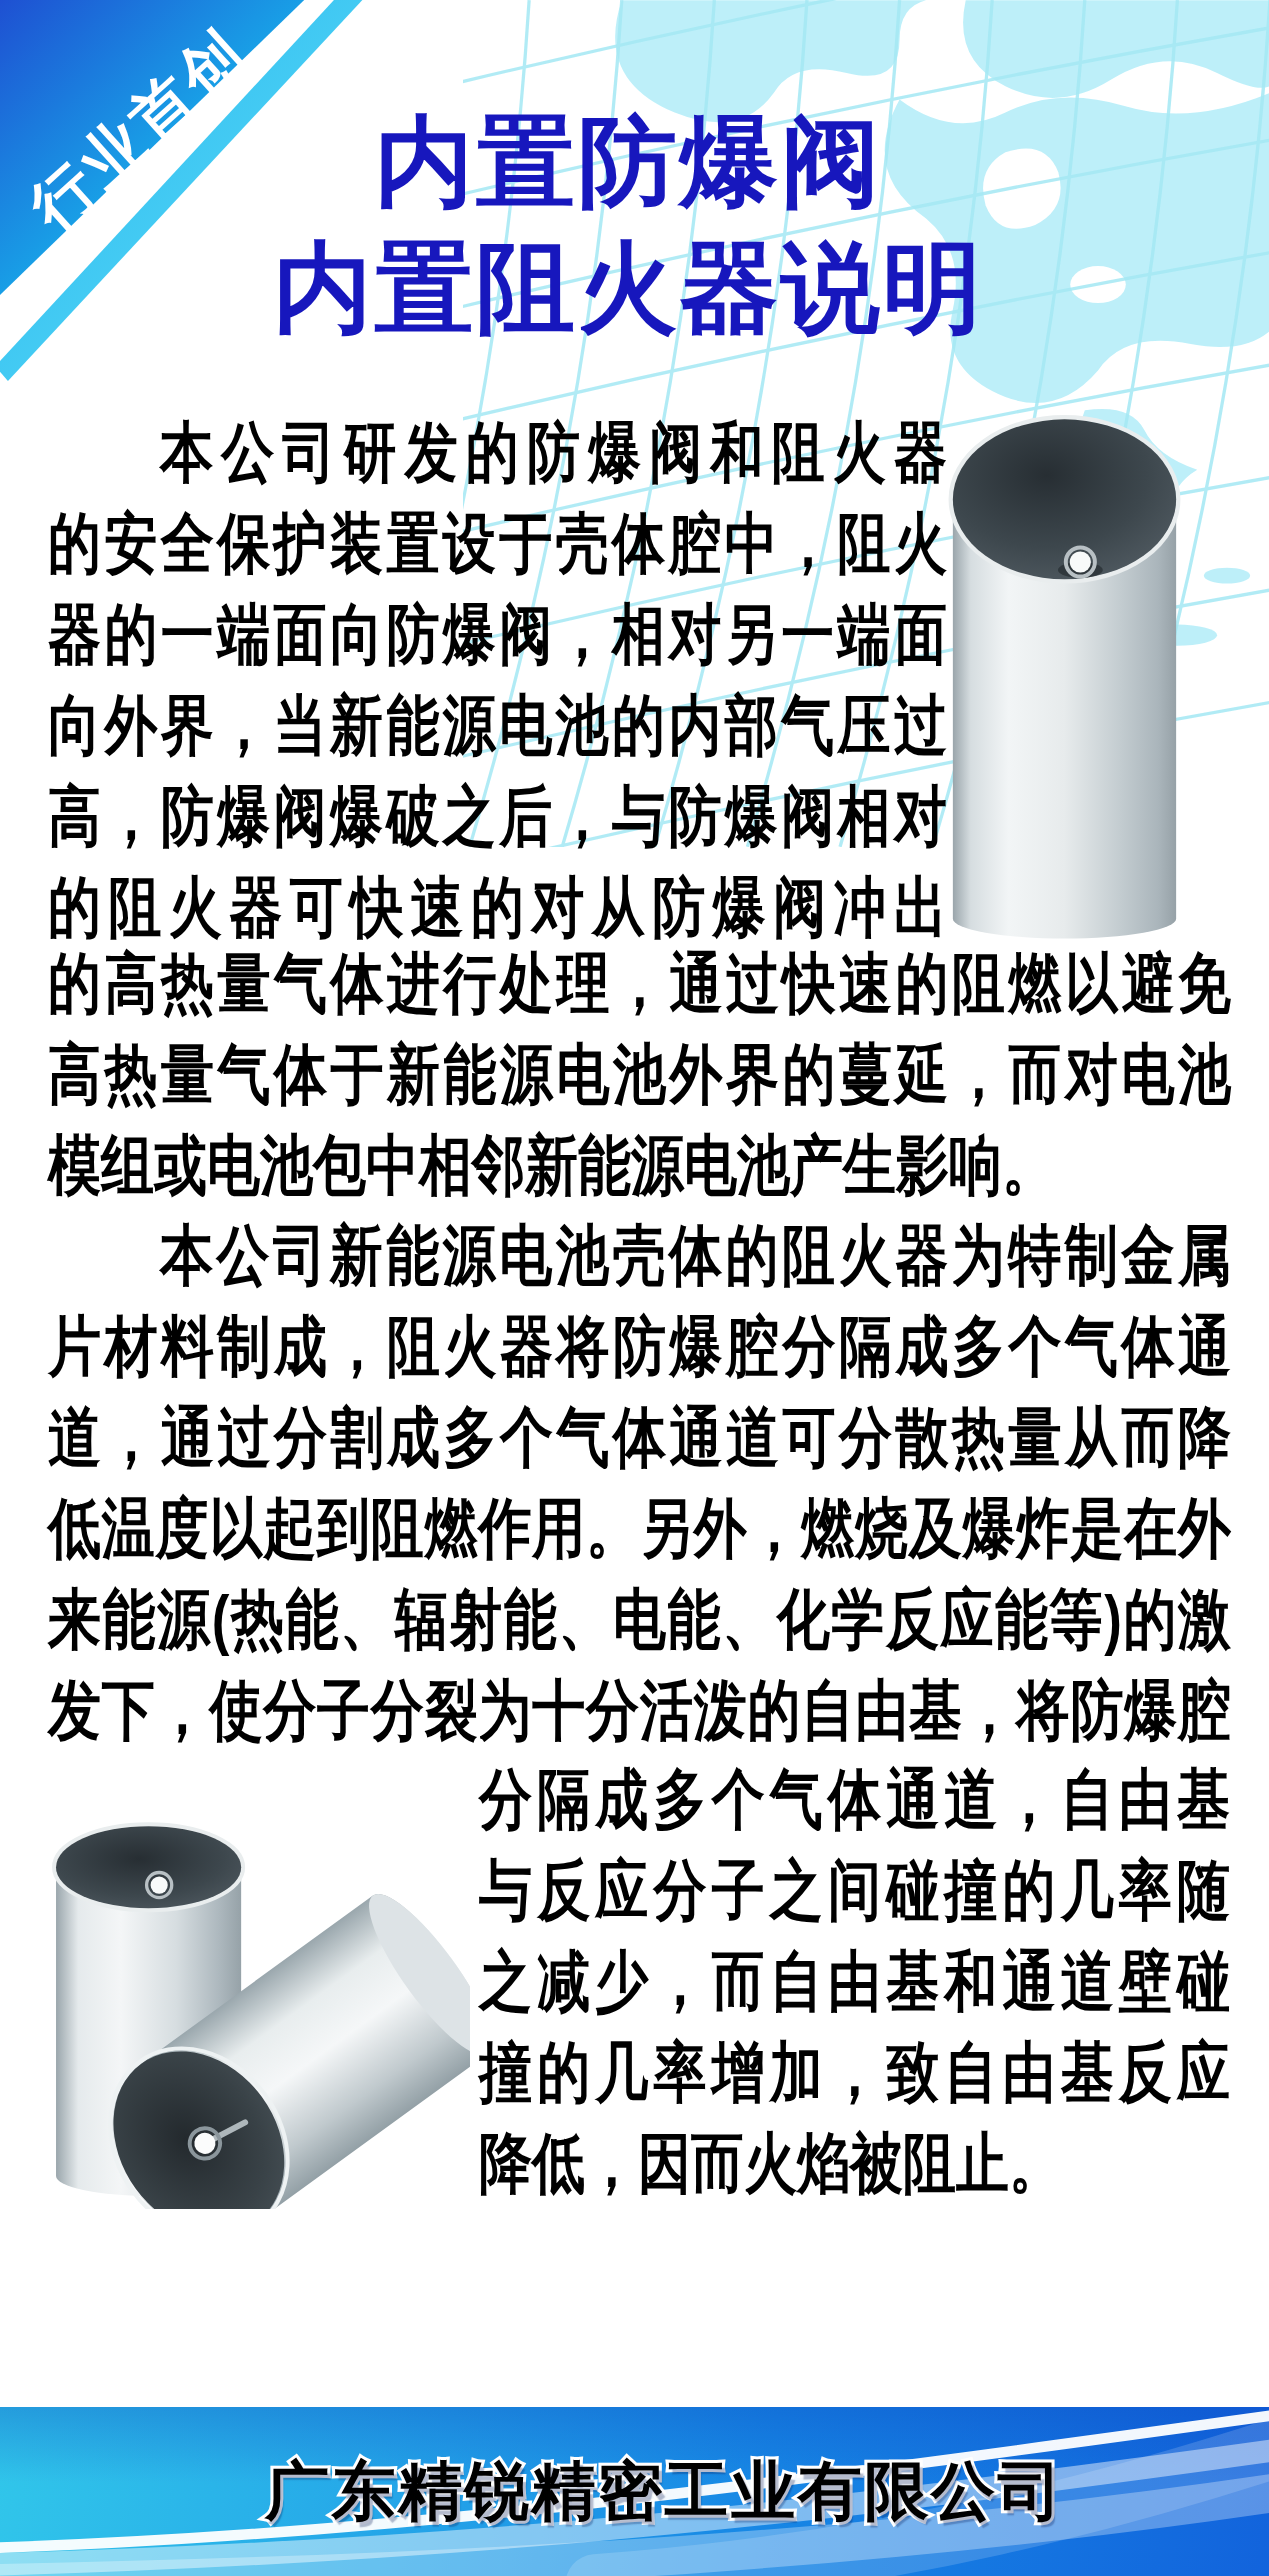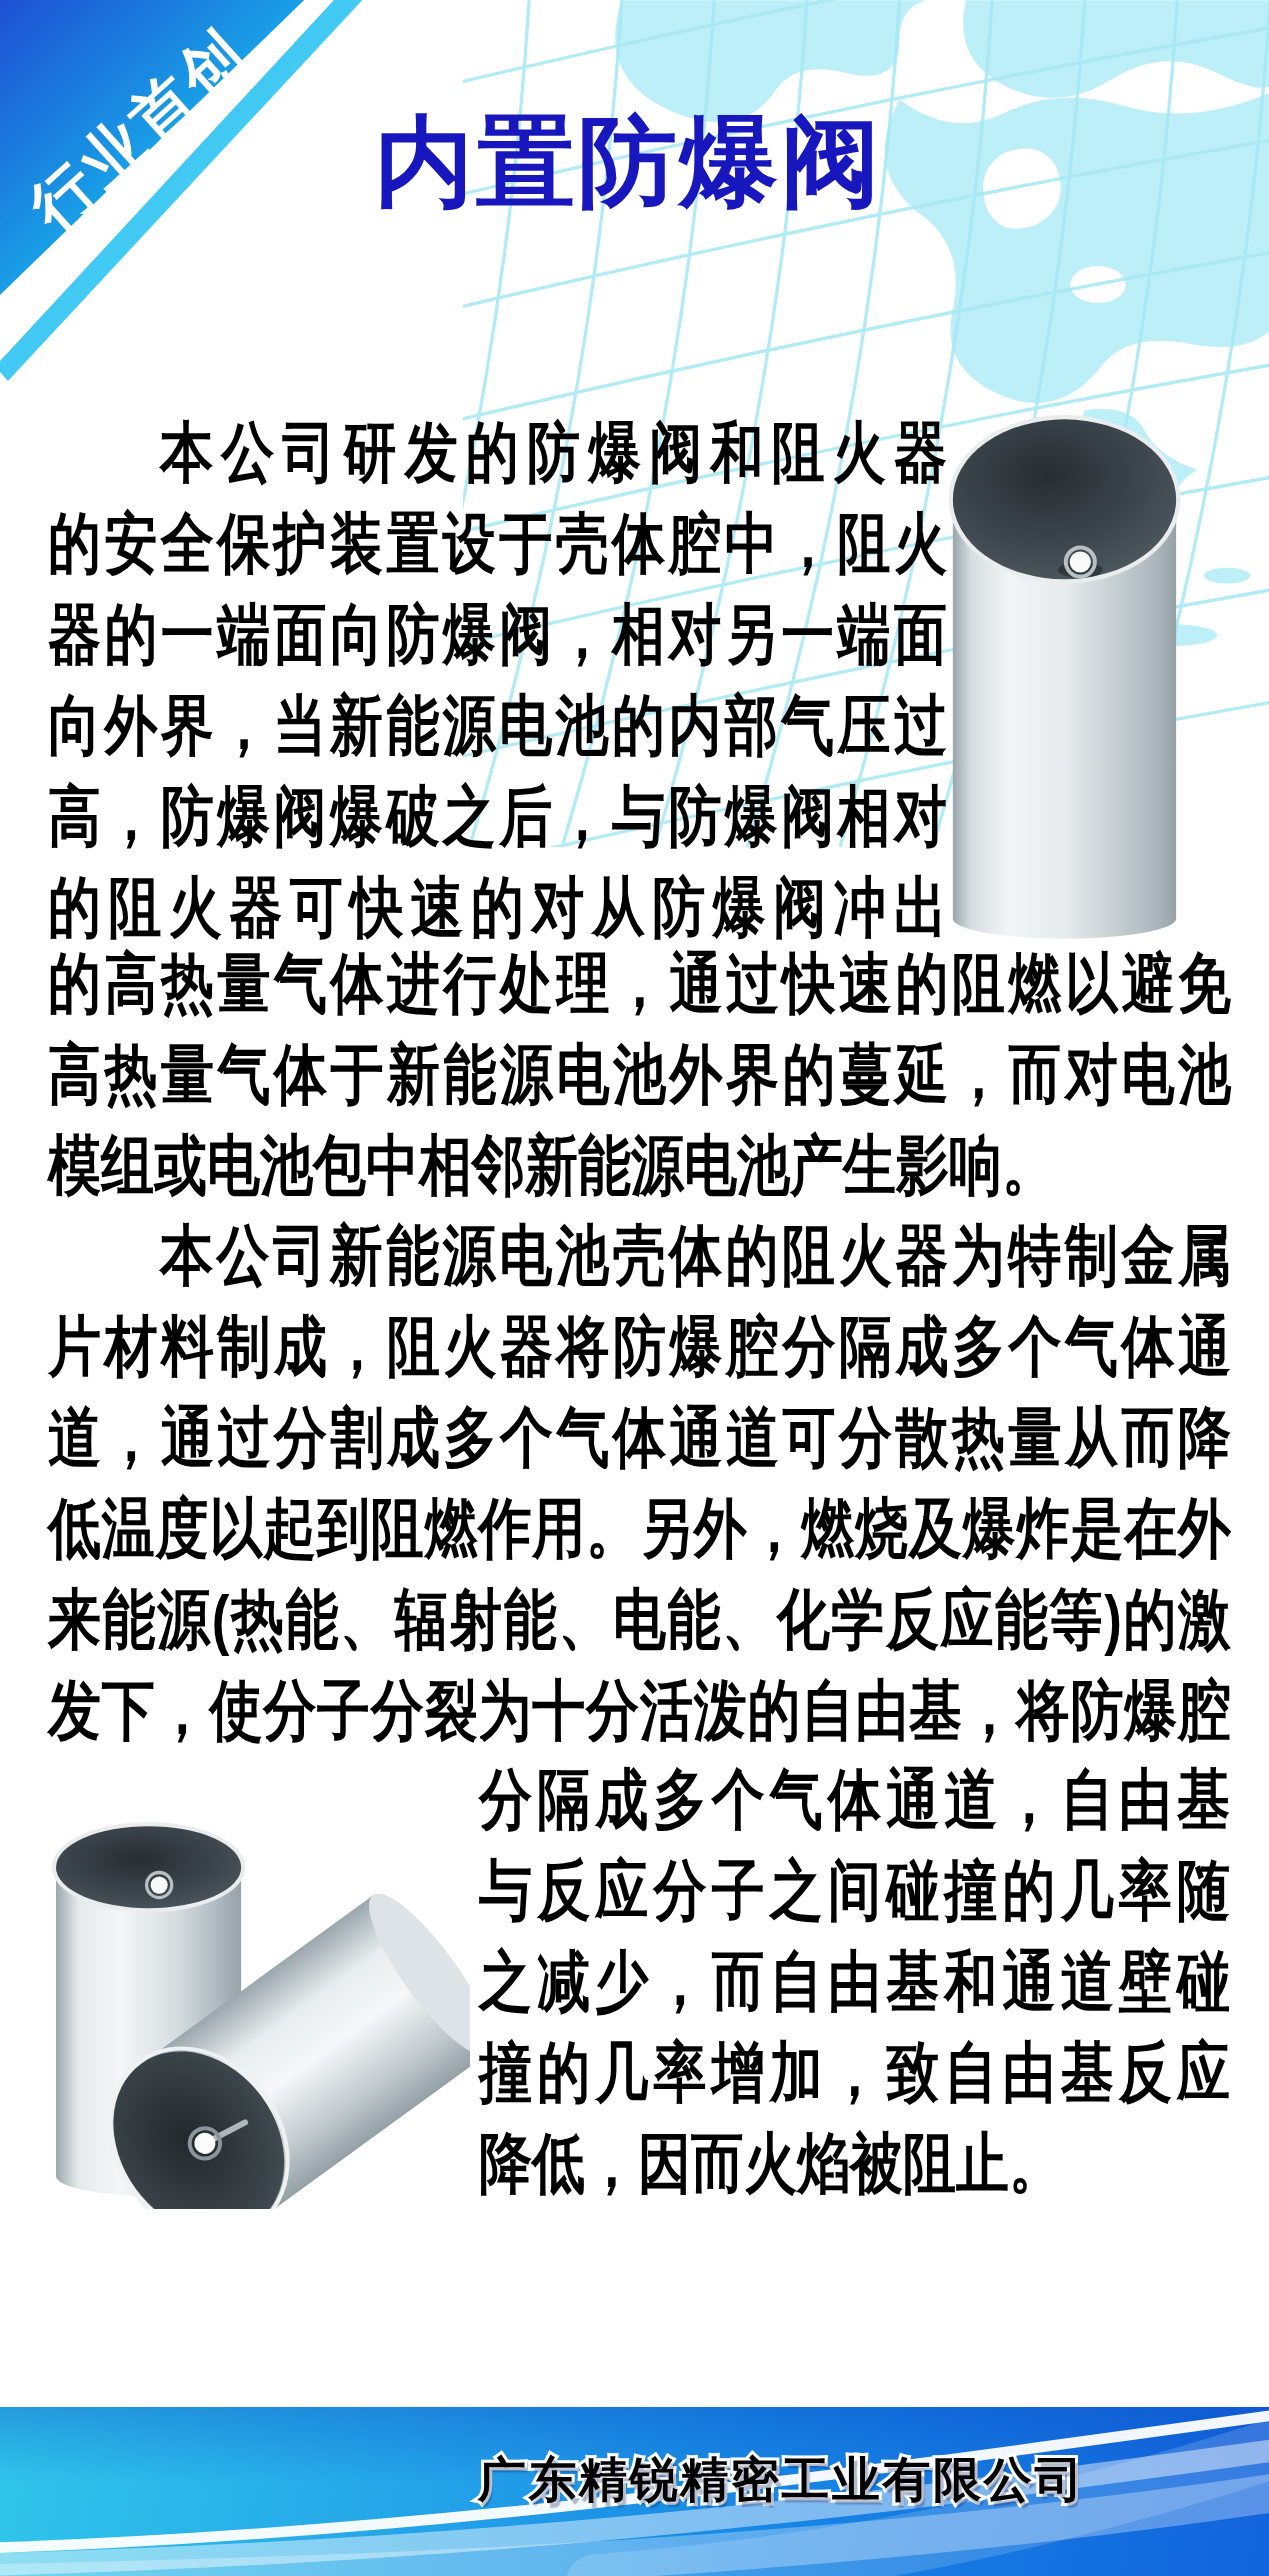--- a/index.html
+++ b/index.html
@@ -31,22 +31,22 @@
   .cyl-bottom{position:absolute;left:6.6px;top:1733px;width:463px;height:476px;z-index:2;}
   
   .footer{position:absolute;left:0;top:2407px;width:1270px;height:169px;z-index:5;
     background:linear-gradient(180deg,rgba(8,60,190,.30),rgba(8,60,190,0) 45%),
                linear-gradient(100deg,#31c6ea 0%,#23a2e8 35%,#1787e5 60%,#1263dc 100%);}
   .swoosh{position:absolute;left:0;top:0;width:1270px;height:169px;}
   .logo{position:absolute;left:86px;top:18.5px;width:179px;height:139px;}
   .logo-icon{position:absolute;left:2px;top:3.3px;width:61px;height:78px;}
   .logo-latin{position:absolute;left:62px;top:56px;font-size:30px;font-weight:900;color:#131a99;}
   .logo-cjk{position:absolute;left:0px;top:94px;font-size:28px;font-weight:900;color:#131a99;letter-spacing:2.6px;}
-  .company{position:absolute;left:265px;top:41px;width:820px;text-align:right;
-    font-size:48px;font-weight:900;letter-spacing:2.6px;color:#000;
+  .company{position:absolute;left:265px;top:41px;width:820px;text-align:left;
+    font-size:64px;font-weight:900;letter-spacing:2.6px;color:#000;
     -webkit-text-stroke:6px #ffffff;paint-order:stroke fill;
     text-shadow:3.3px 4.6px 1.3px rgba(10,30,90,.30);white-space:nowrap;}
 </style>
 </head>
 <body>
 
 <div class="page">
 
   <svg class="globe" viewBox="0 0 1220 1280" aria-hidden="true">
     <g opacity="0.9">
@@ -95,20 +95,21 @@
         <stop offset="1" stop-color="#5ae0f8"></stop>
       </linearGradient>
     </defs>
     <polygon points="0,0 460,0 0,446" fill="url(#ribGrad)"></polygon>
     <polygon points="505,0 548,0 12,576 0,562 0,546" fill="url(#stripeGrad)"></polygon>
   </svg>
   <div class="ribbon-label">行业首创</div>
 
   <div class="title">
     <div>内置防爆阀</div>
+    <div>内置阻火器说明</div>
   </div>
 
   <svg class="cyl-right" viewBox="0 0 380 850" aria-hidden="true">
     <defs>
       <linearGradient id="cylBody1" x1="0" y1="0" x2="1" y2="0">
         <stop offset="0" stop-color="#9aa5ab"></stop>
           <stop offset="0.08" stop-color="#d6dde0"></stop>
         <stop offset="0.25" stop-color="#f2f5f6"></stop>
           <stop offset="0.5" stop-color="#e7ebec"></stop>
         <stop offset="0.75" stop-color="#c3ccd0"></stop>

